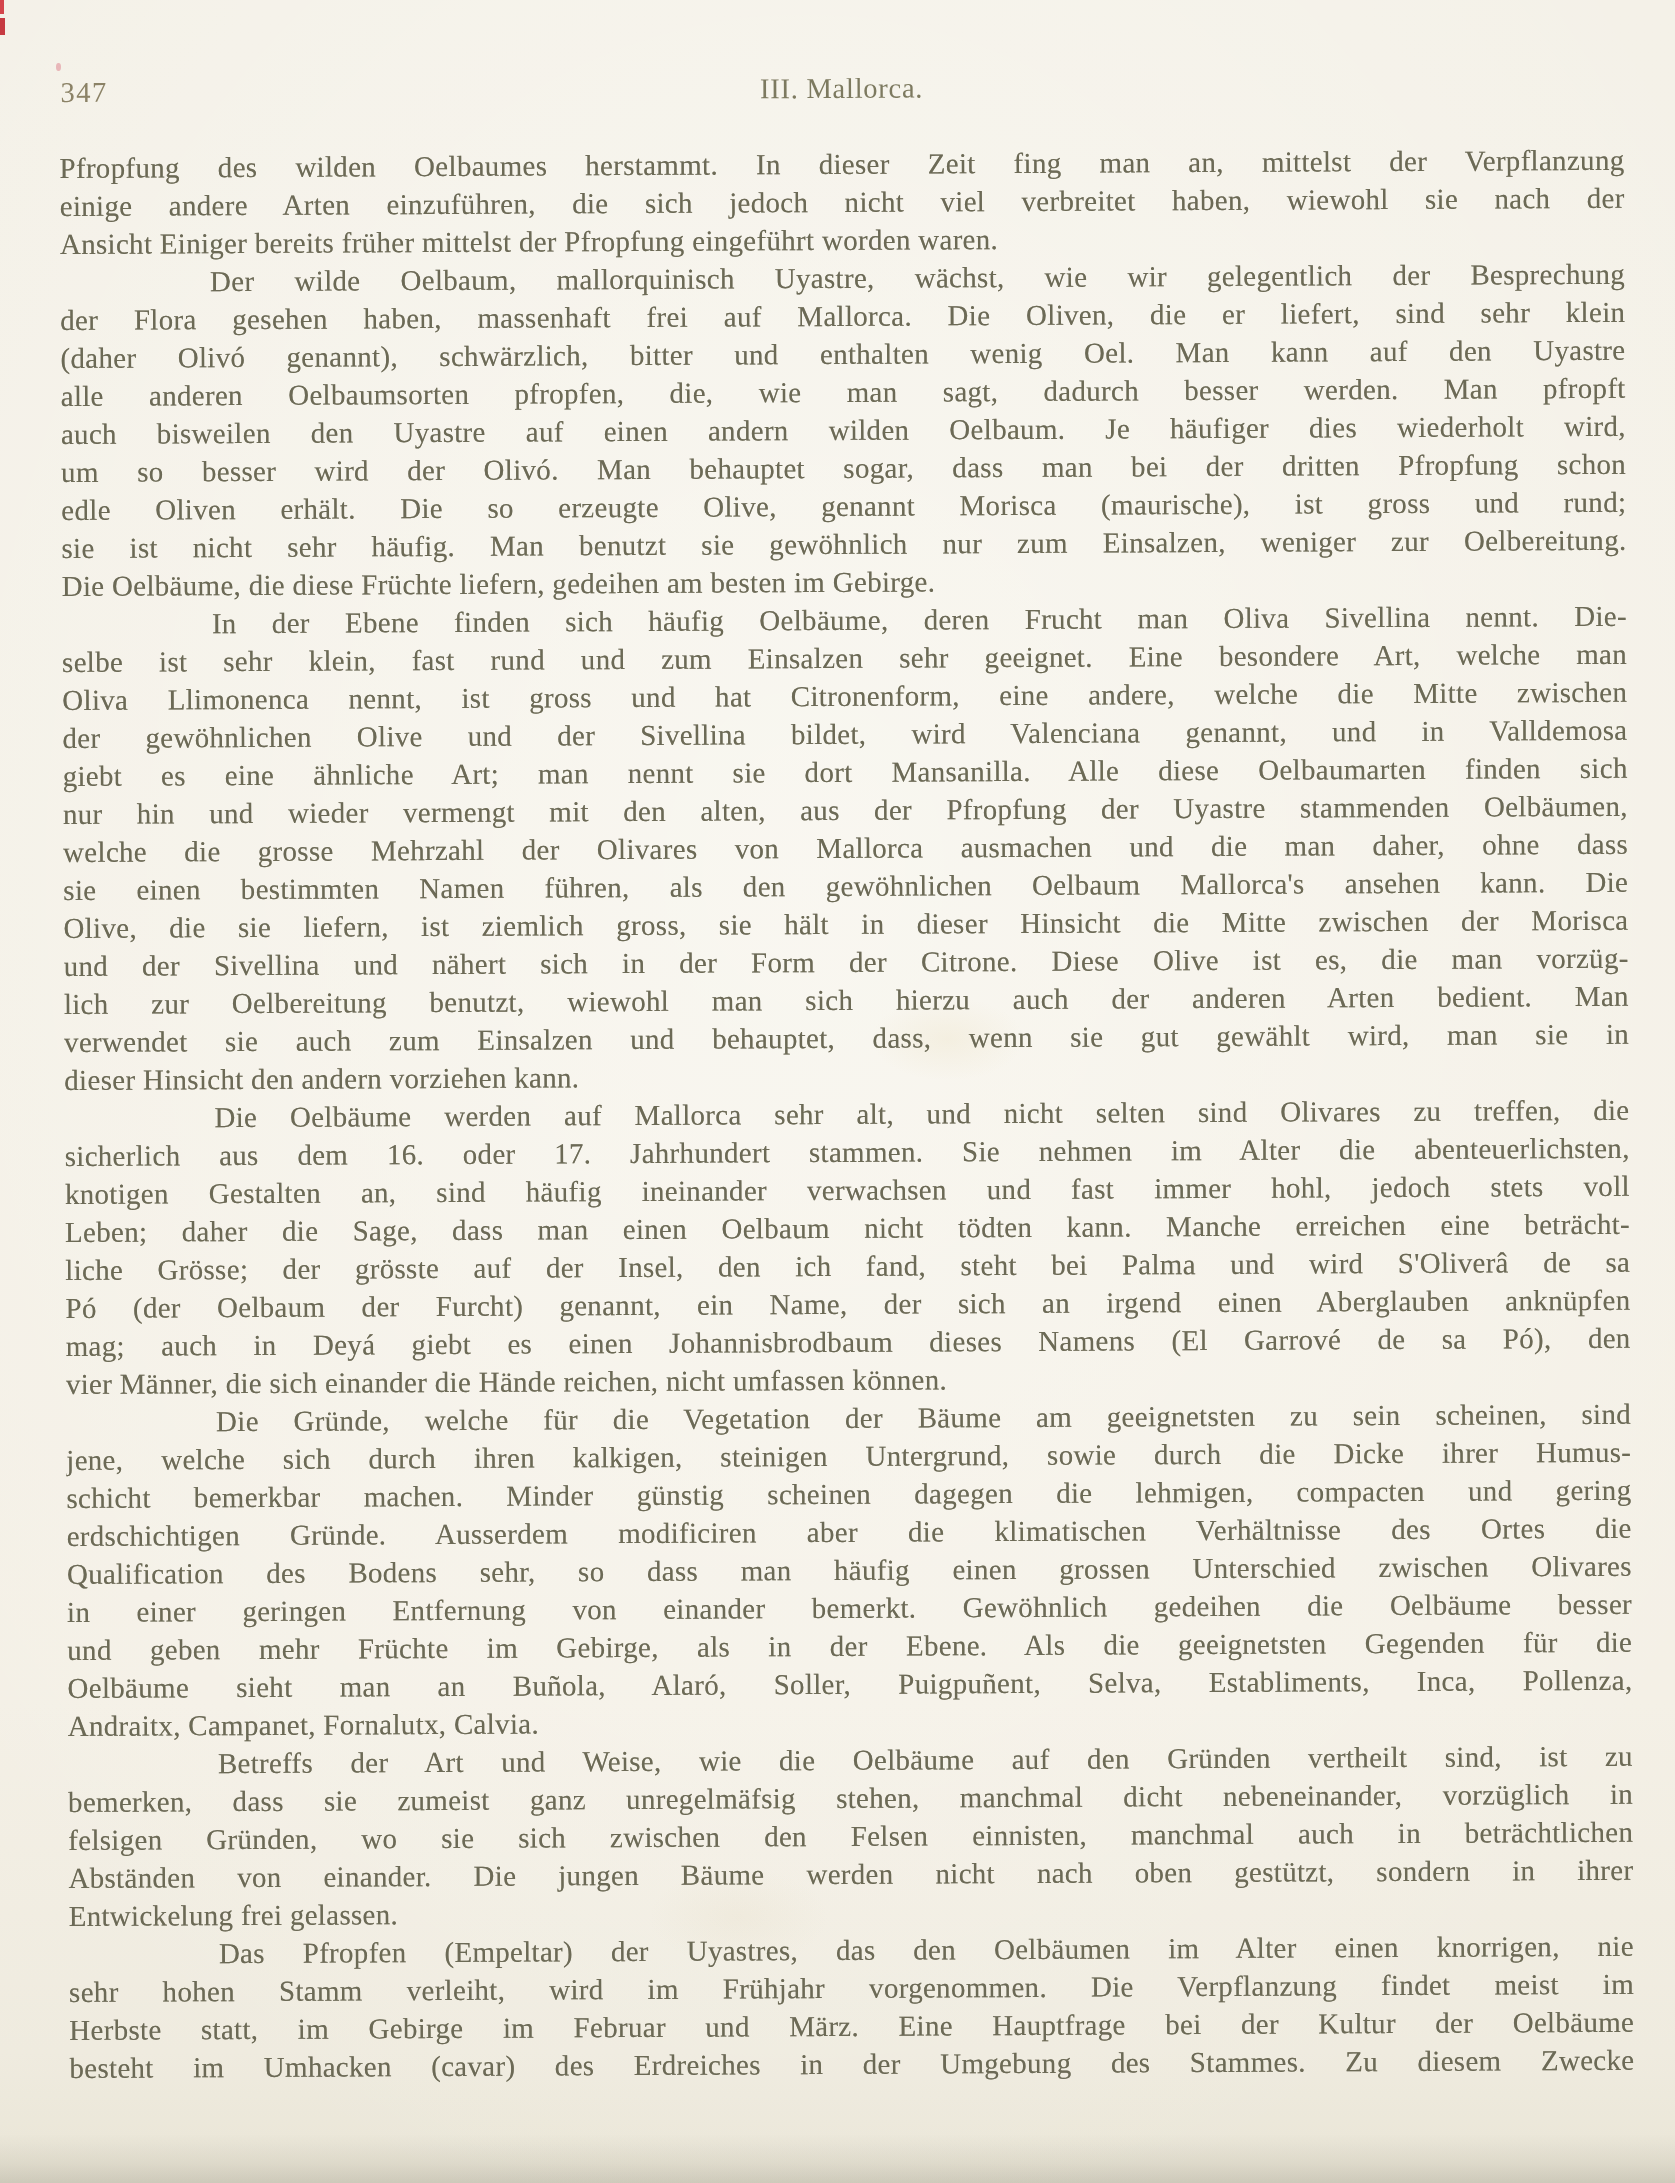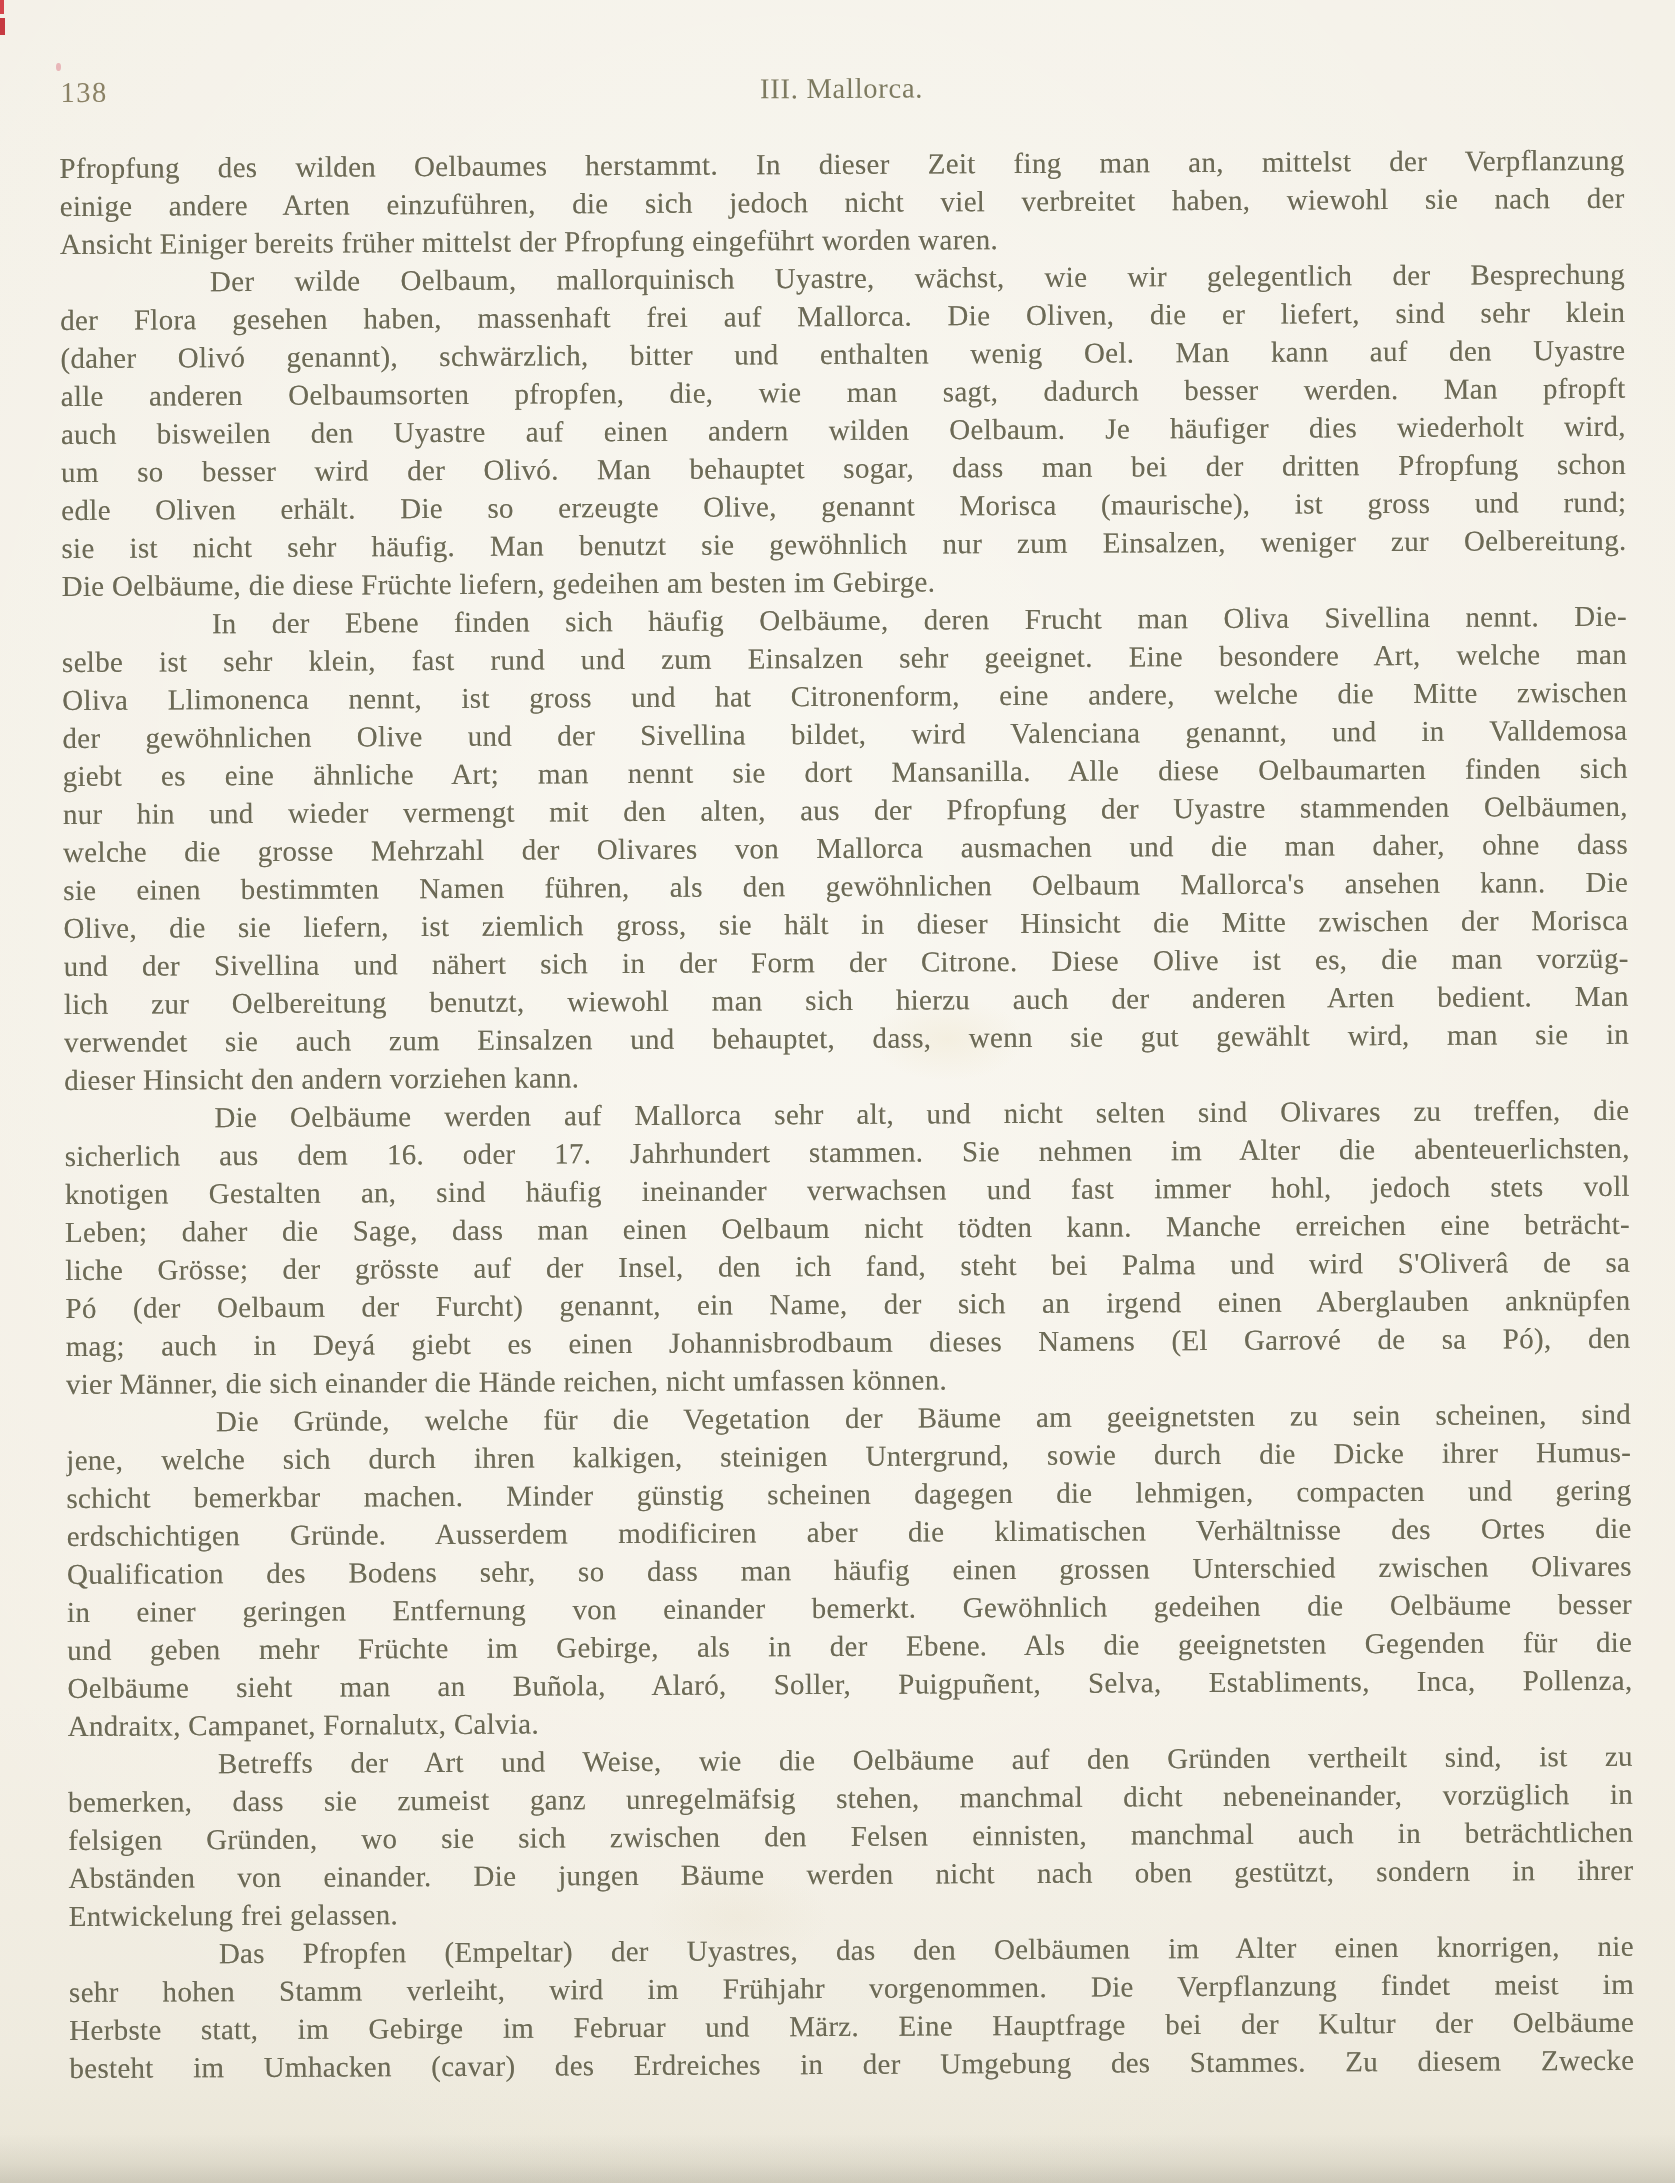--- a/index.html
+++ b/index.html
@@ -70,21 +70,21 @@
 
 <div class="page">
   <div class="artifact-red-1"></div>
   <div class="artifact-red-2"></div>
   <div class="artifact-pink-dot"></div>
   <div class="stain-1"></div>
   <div class="stain-2"></div>
 
   <div class="content">
     <div class="header">
-      <div class="page-number">138</div>
+      <div class="page-number">347</div>
       <div class="running-title">III. Mallorca.</div>
     </div>
     <div class="text-block">
         <div class="paragraph">
           <div class="line">Pfropfung des wilden Oelbaumes herstammt.  In dieser Zeit fing man an, mittelst der Verpflanzung</div>
           <div class="line">einige andere Arten einzuführen, die sich jedoch nicht viel verbreitet haben, wiewohl sie nach der</div>
           <div class="line last">Ansicht Einiger bereits früher mittelst der Pfropfung eingeführt worden waren.</div>
         </div>
         <div class="paragraph">
           <div class="line indent">Der wilde Oelbaum, mallorquinisch Uyastre, wächst, wie wir gelegentlich der Besprechung</div>

